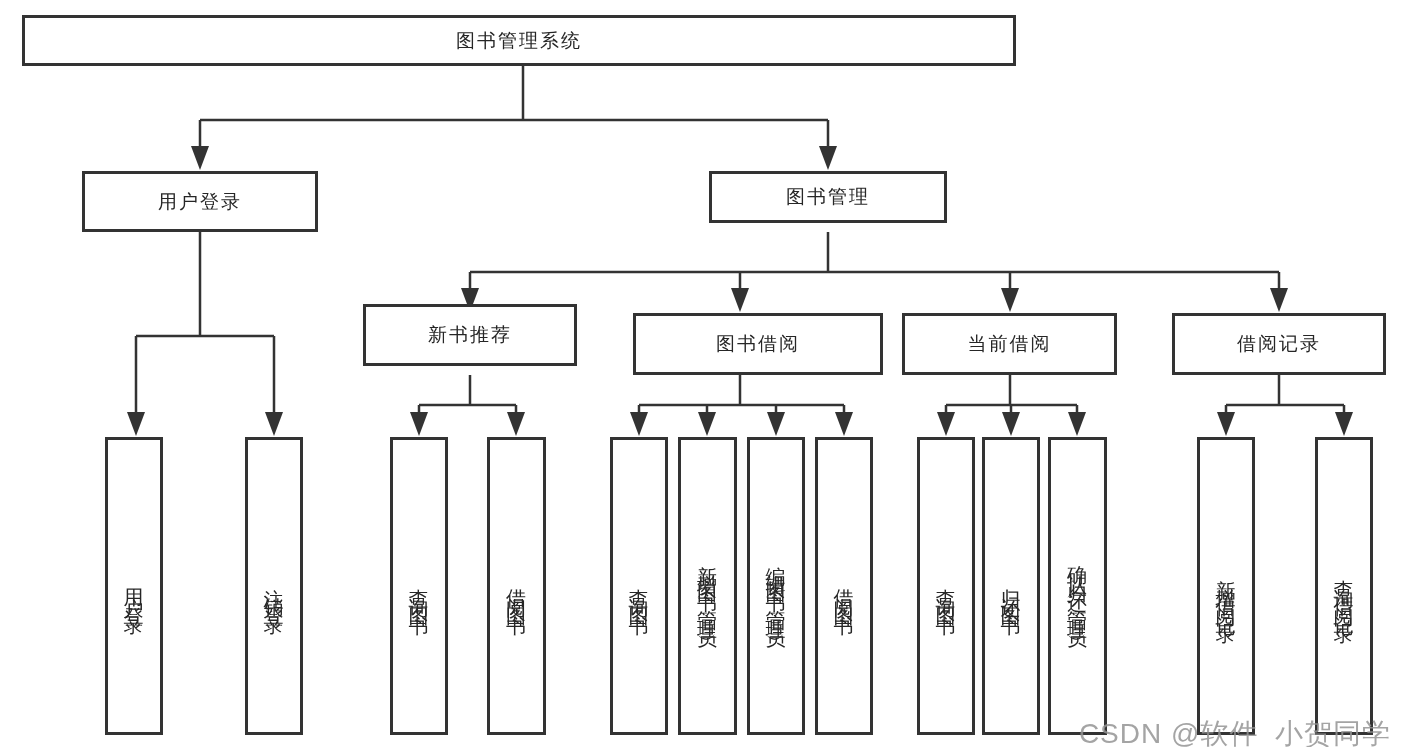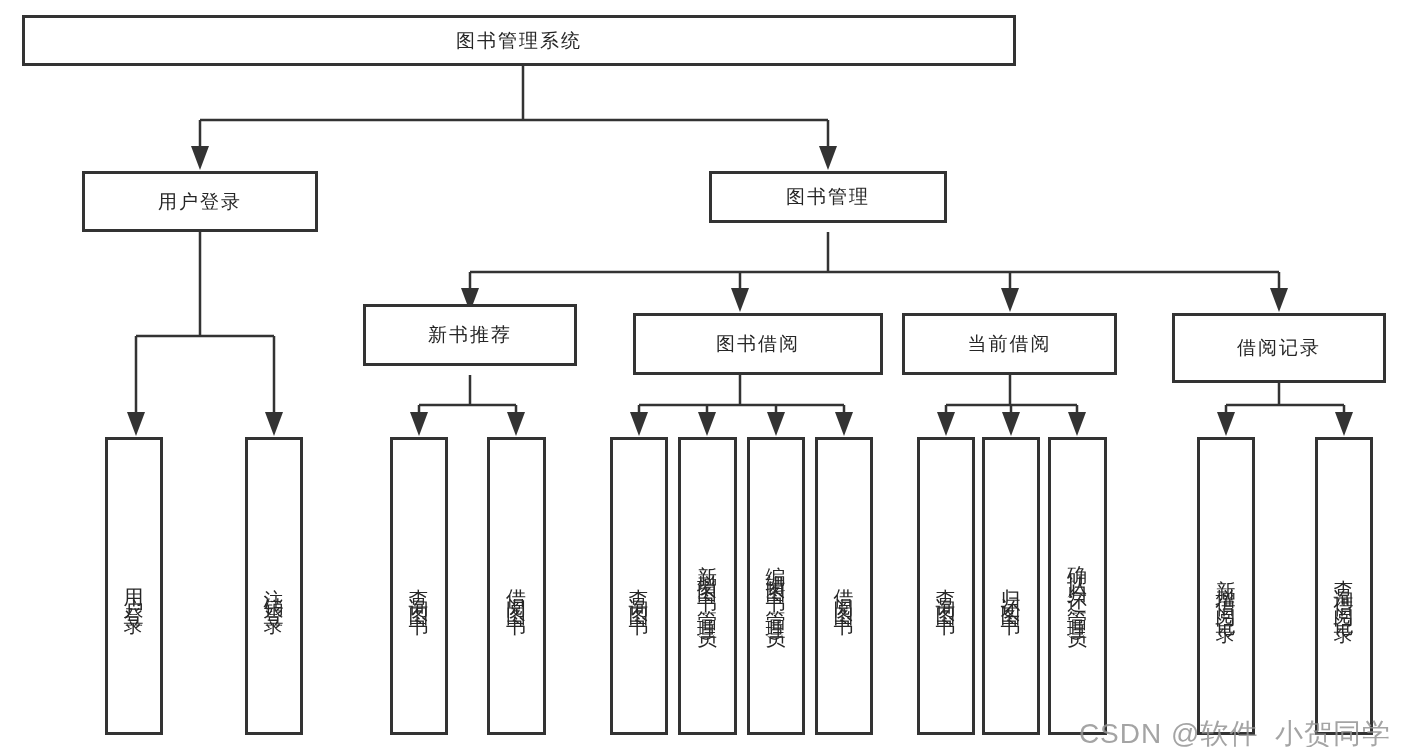--- a/index.html
+++ b/index.html
@@ -84,21 +84,21 @@
 
   <div class="hbox" style="left:363px;top:304px;width:214px;height:62px">
     <span class="hlabel">新书推荐</span>
   </div>
   <div class="hbox" style="left:633px;top:313px;width:250px;height:62px">
     <span class="hlabel">图书借阅</span>
   </div>
   <div class="hbox" style="left:902px;top:313px;width:215px;height:62px">
     <span class="hlabel">当前借阅</span>
   </div>
-  <div class="hbox" style="left:1172px;top:313px;width:214px;height:70px">
+  <div class="hbox" style="left:1172px;top:313px;width:214px;height:62px">
     <span class="hlabel">借阅记录</span>
   </div>
 
   <div class="vbox" style="left:105px">
     <span class="vtext">用户登录</span>
   </div>
   <div class="vbox" style="left:245px">
     <span class="vtext">注销登录</span>
   </div>
 

